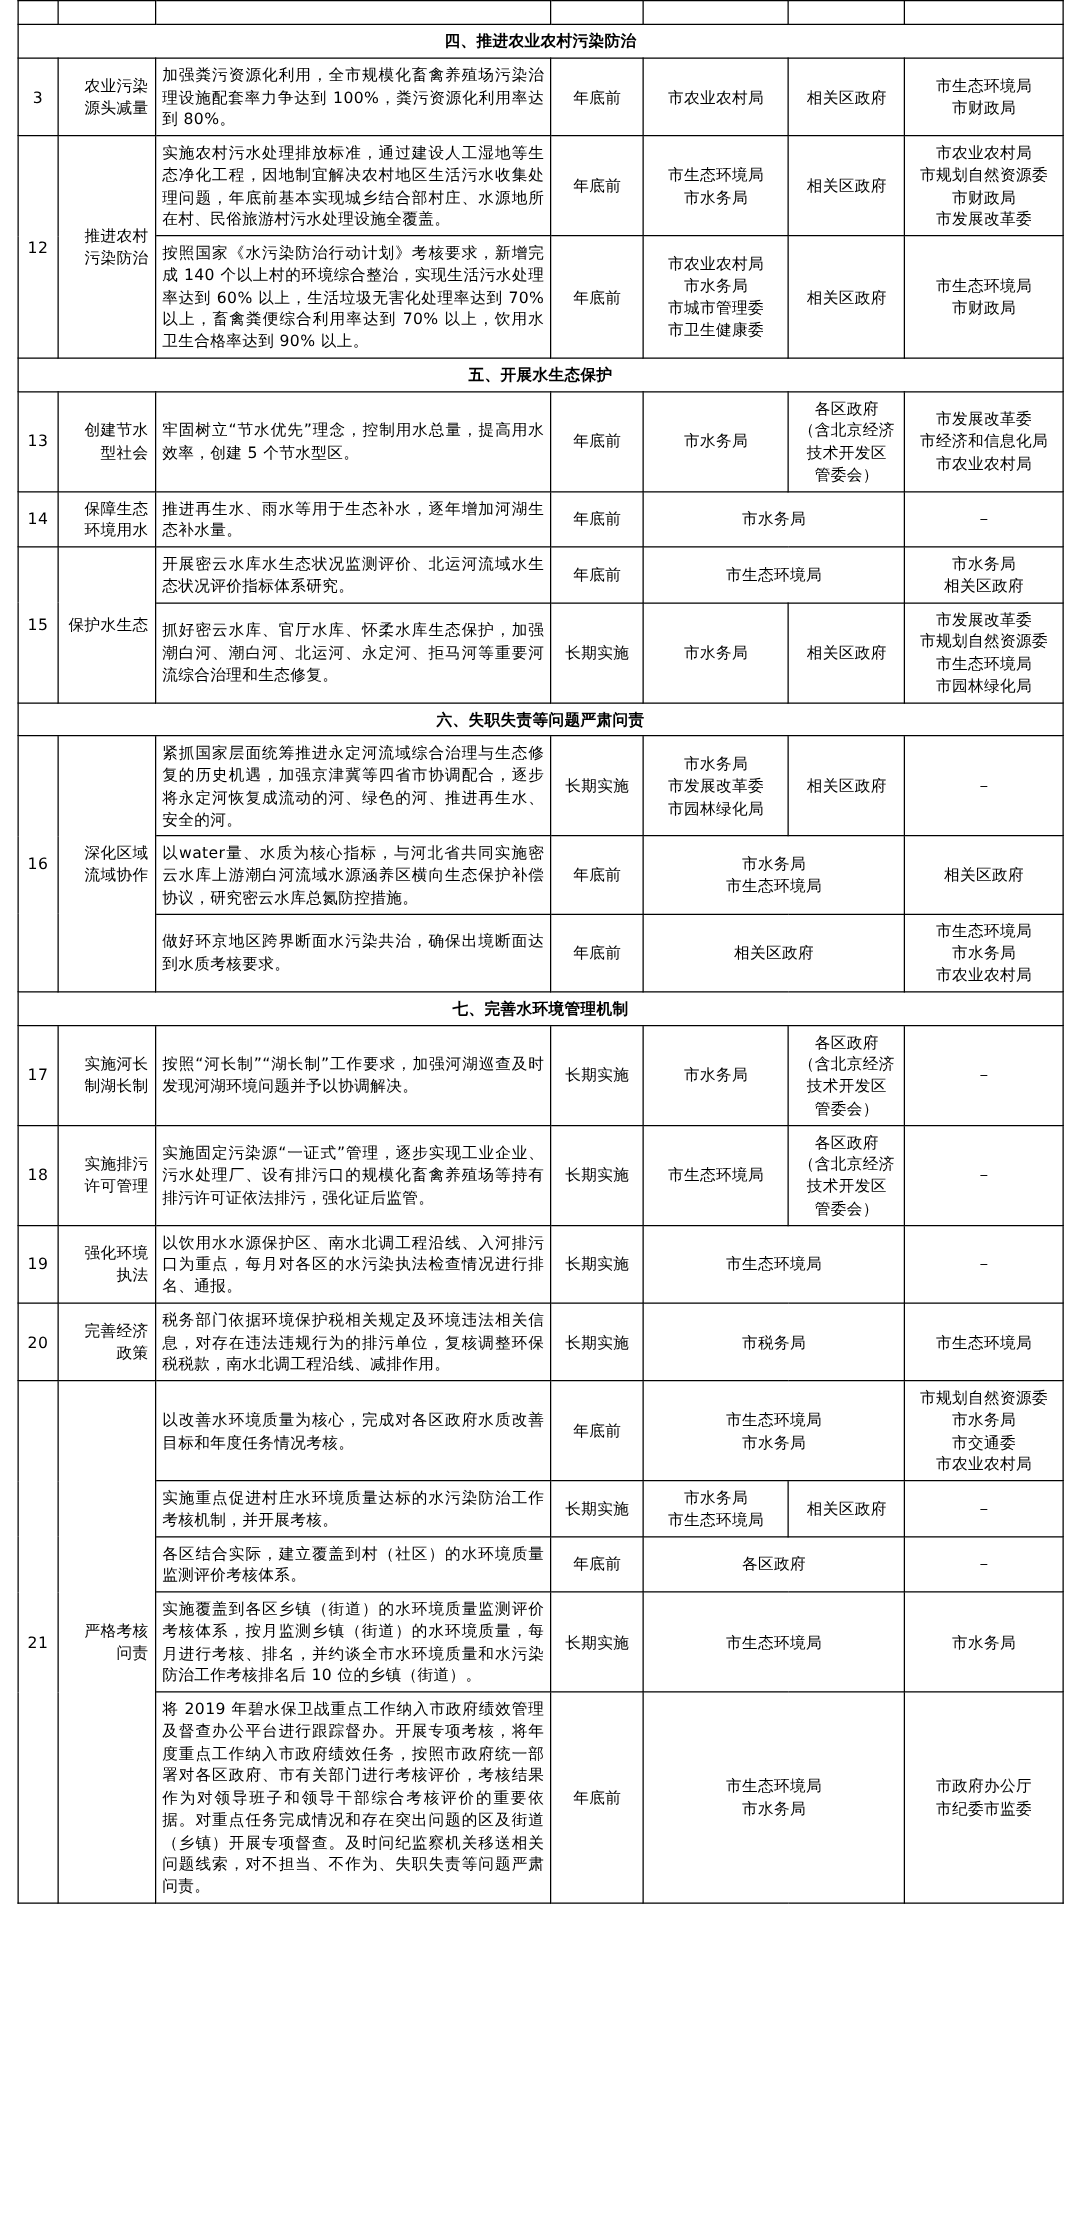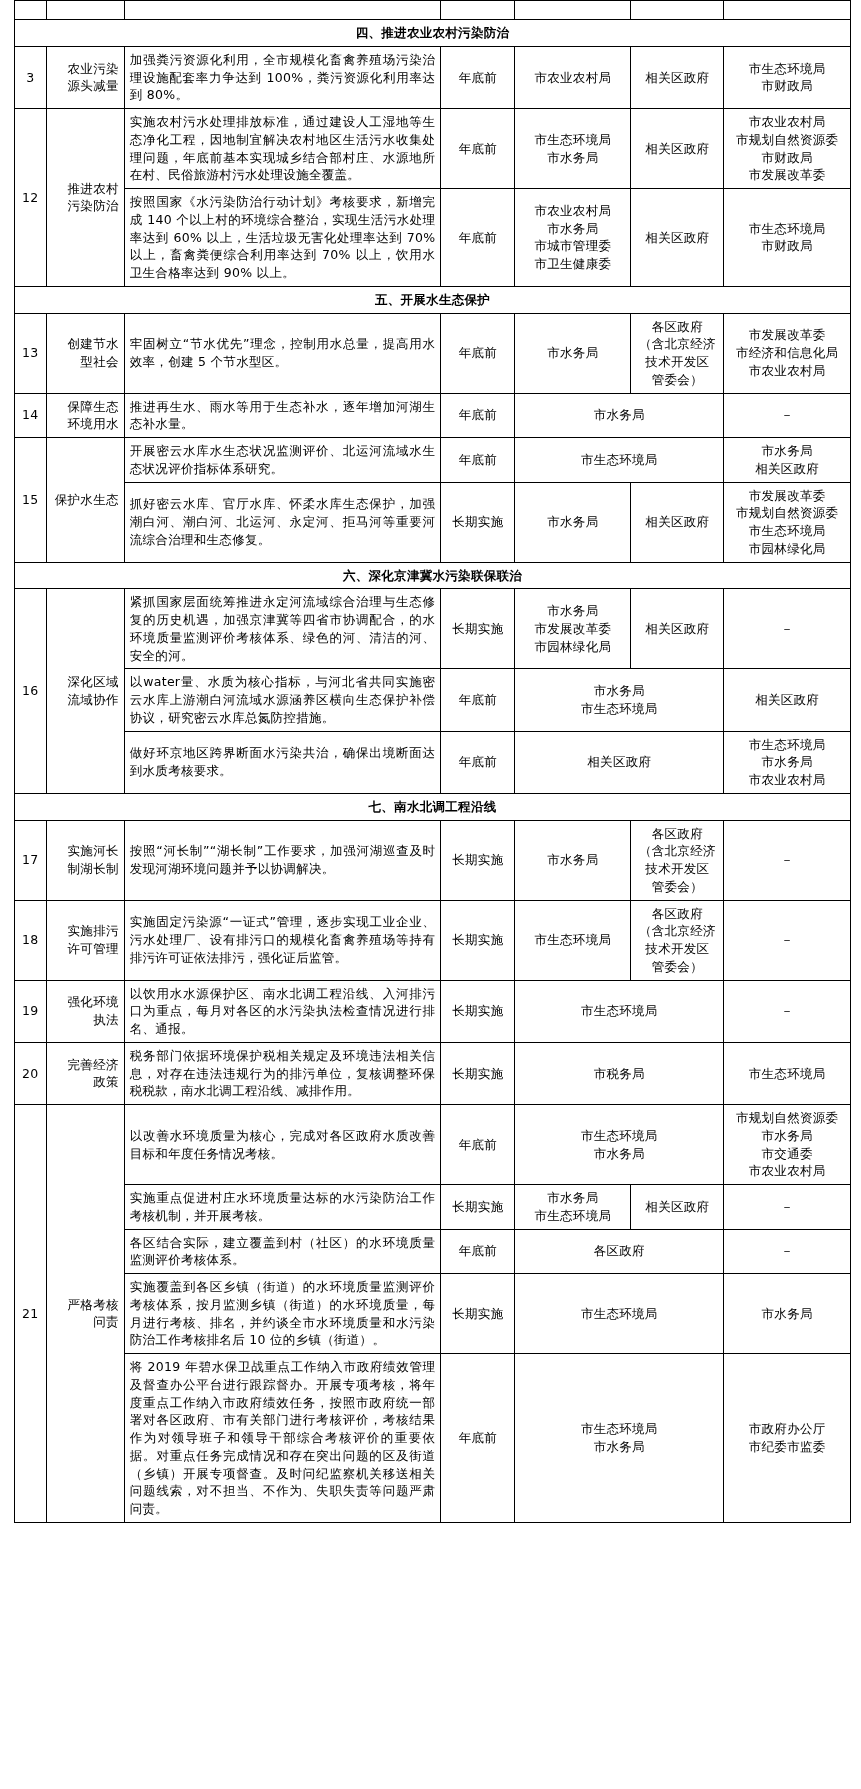--- a/index.html
+++ b/index.html
@@ -189,27 +189,27 @@
         <td class="c-time">长期实施</td>
         <td class="c-center nowrapcell">市水务局</td>
         <td class="c-center nowrapcell">相关区政府</td>
         <td class="c-center nowrapcell">市发展改革委
 市规划自然资源委
 市生态环境局
 市园林绿化局</td>
       </tr>
 
       <tr>
-        <td class="sec-head" colspan="7">六、深化京津冀水污染联保联治</td>
+        <td class="sec-head" colspan="7">六、失职失责等问题严肃问责</td>
       </tr>
       <tr>
         <td class="c-num" rowspan="3">16</td>
         <td class="task-name nowrapcell" rowspan="3">深化区域
 流域协作</td>
-        <td class="c-just">紧抓国家层面统筹推进永定河流域综合治理与生态修复的历史机遇，加强京津冀等四省市协调配合，的水环境质量监测评价考核体系、绿色的河、清洁的河、安全的河。</td>
+        <td class="c-just">紧抓国家层面统筹推进永定河流域综合治理与生态修复的历史机遇，加强京津冀等四省市协调配合，逐步将永定河恢复成流动的河、绿色的河、推进再生水、安全的河。</td>
         <td class="c-time">长期实施</td>
         <td class="c-center nowrapcell">市水务局
 市发展改革委
 市园林绿化局</td>
         <td class="c-center nowrapcell">相关区政府</td>
         <td class="dash">－</td>
       </tr>
       <tr>
         <td class="c-just">以water量、水质为核心指标，与河北省共同实施密云水库上游潮白河流域水源涵养区横向生态保护补偿协议，研究密云水库总氮防控措施。</td>
         <td class="c-time">年底前</td>
@@ -220,21 +220,21 @@
       <tr>
         <td class="c-just">做好环京地区跨界断面水污染共治，确保出境断面达到水质考核要求。</td>
         <td class="c-time">年底前</td>
         <td class="c-center nowrapcell" colspan="2">相关区政府</td>
         <td class="c-center nowrapcell">市生态环境局
 市水务局
 市农业农村局</td>
       </tr>
 
       <tr>
-        <td class="sec-head" colspan="7">七、南水北调工程沿线</td>
+        <td class="sec-head" colspan="7">七、完善水环境管理机制</td>
       </tr>
       <tr>
         <td class="c-num">17</td>
         <td class="task-name nowrapcell">实施河长
 制湖长制</td>
         <td class="c-just">按照“河长制”“湖长制”工作要求，加强河湖巡查及时发现河湖环境问题并予以协调解决。</td>
         <td class="c-time">长期实施</td>
         <td class="c-center nowrapcell">市水务局</td>
         <td class="c-center nowrapcell">各区政府
 （含北京经济

